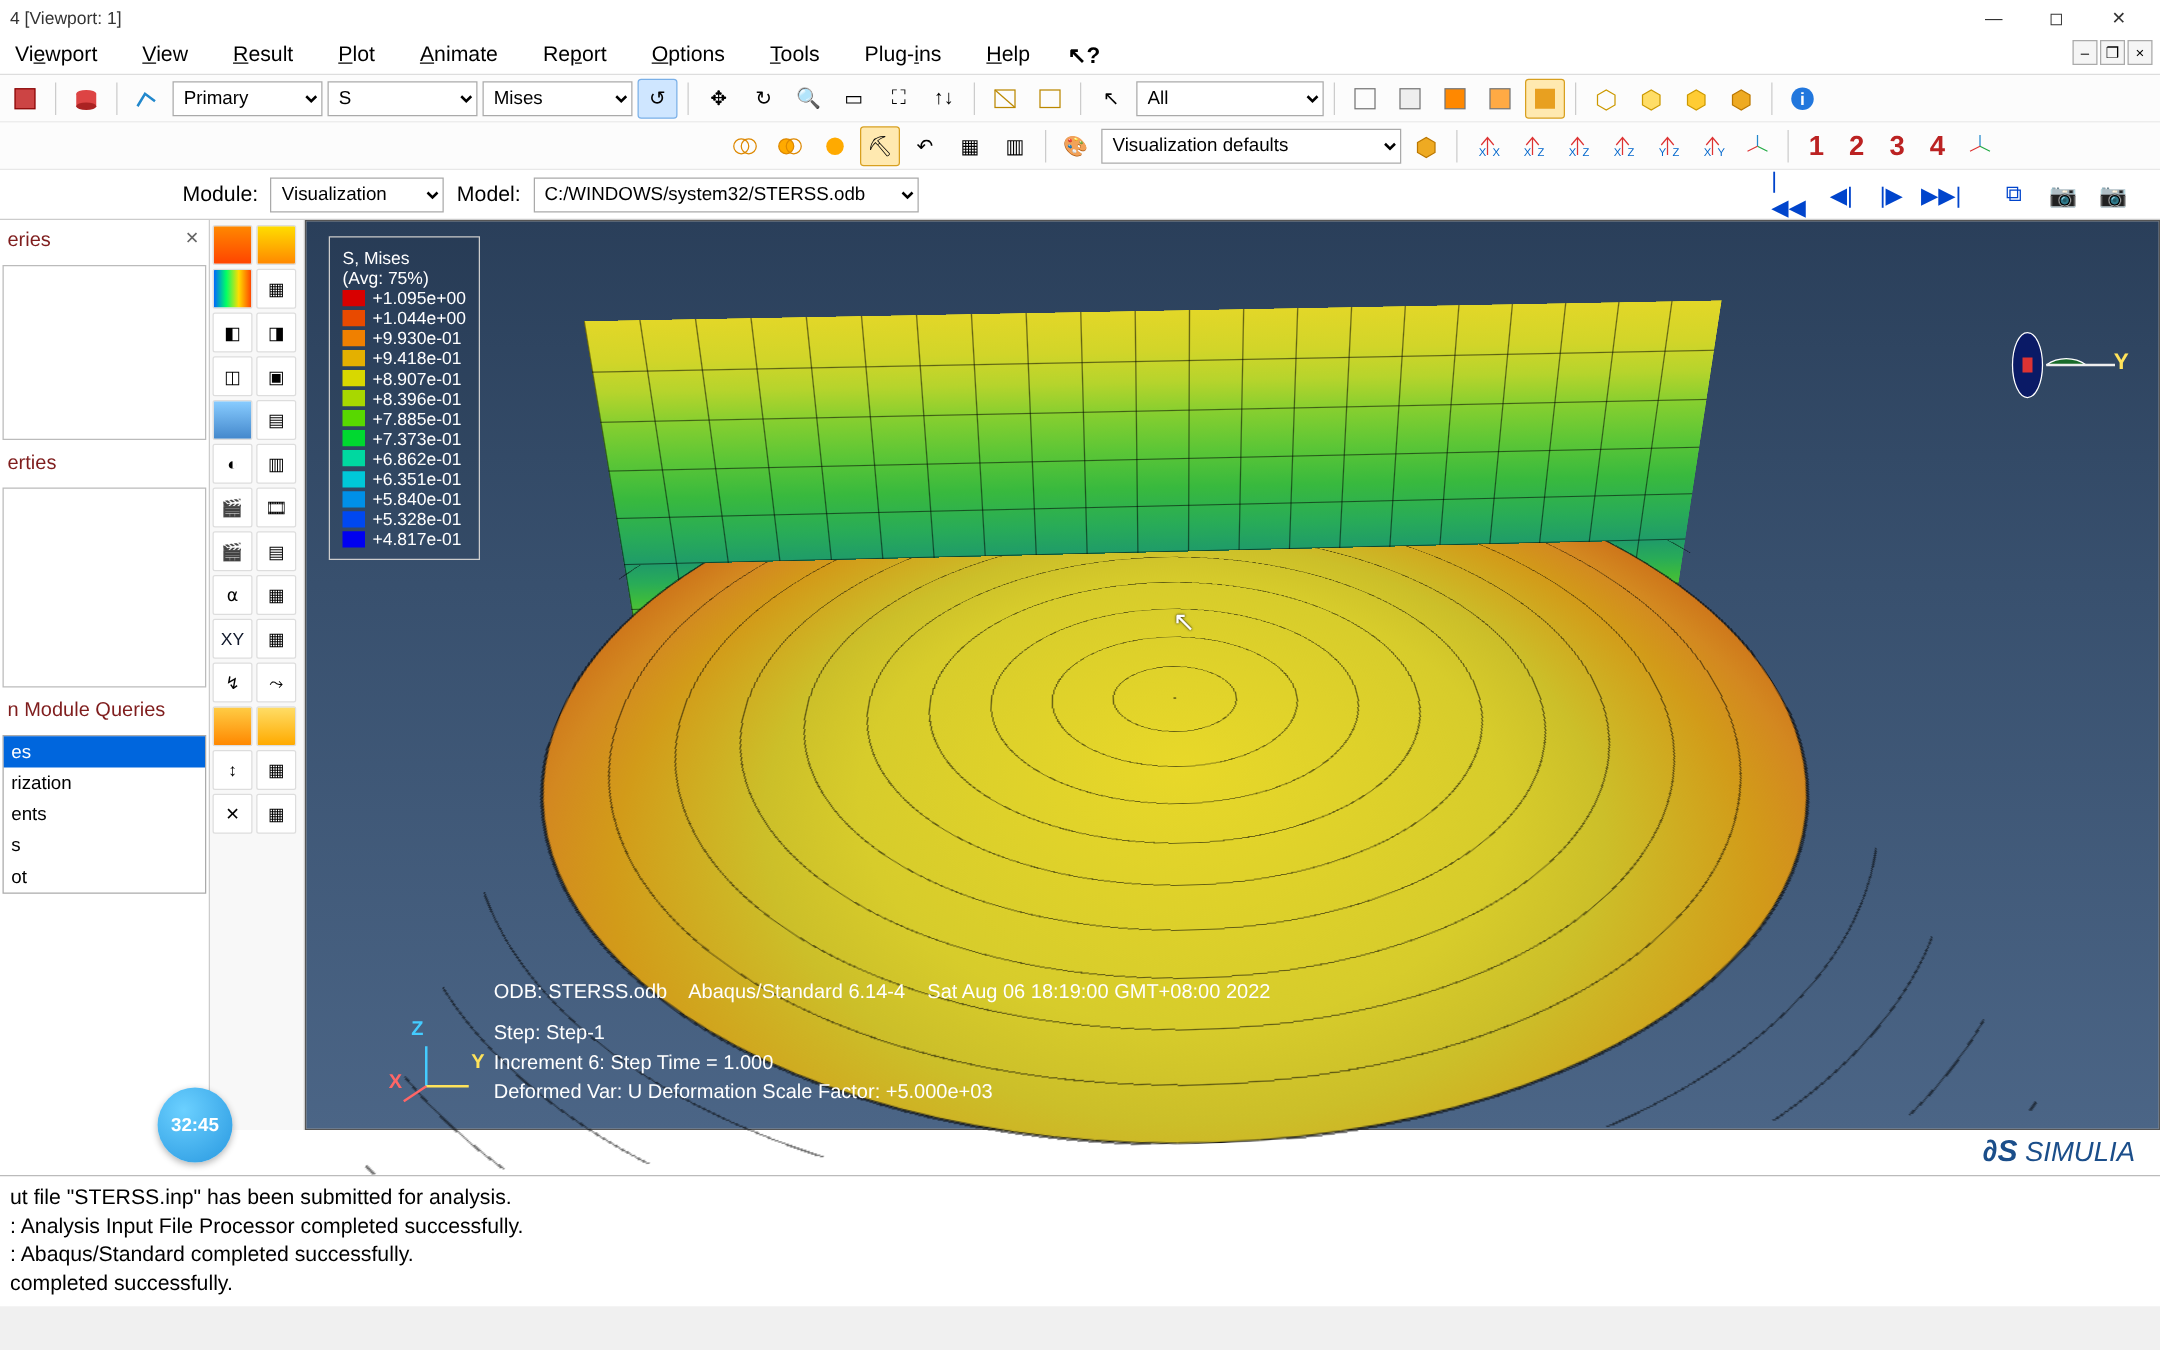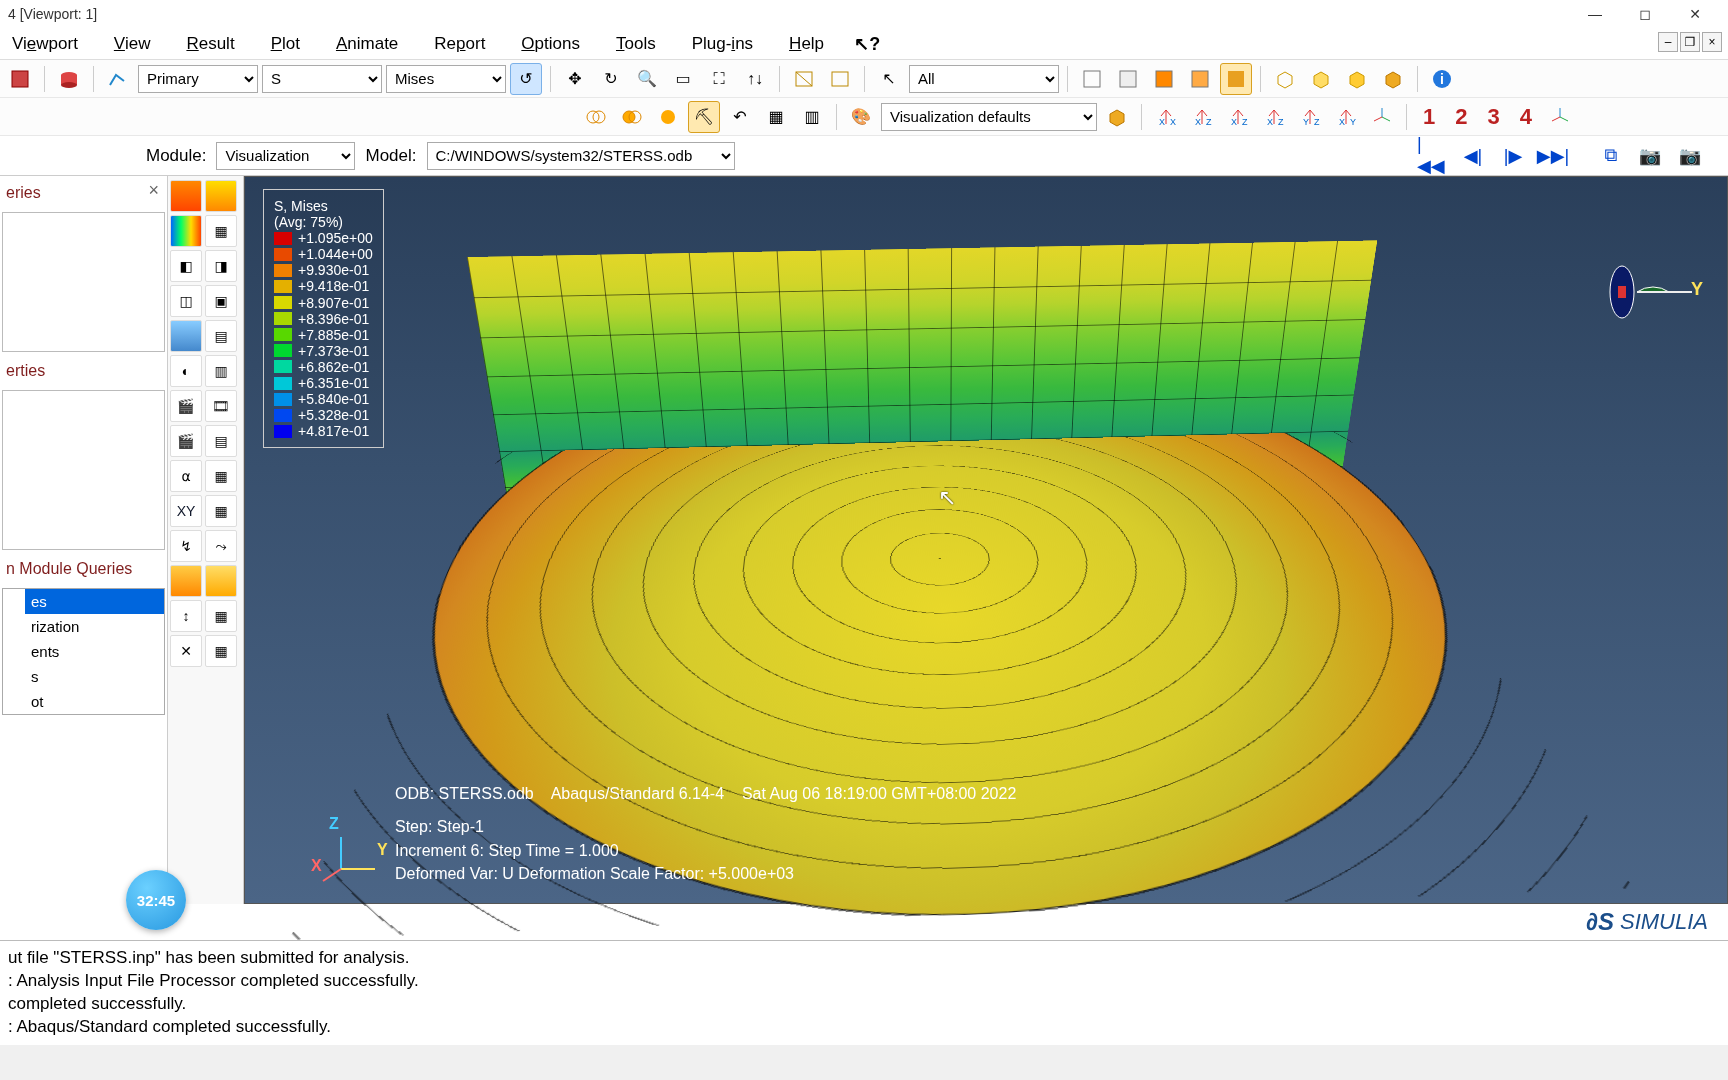--- a/index.html
+++ b/index.html
@@ -32,21 +32,21 @@
 .context-bar .anim-controls .anim-btn { width: 34px; height: 30px; display: flex; align-items: center; justify-content: center; font-size: 18px; color: #0044cc; cursor: pointer; border:1px solid transparent; }
 
 
 .main-area { display: flex; height: 728px; position: relative; }
 
 
 .query-panel { width: 168px; background: #fff; border-right: 1px solid #ccc; font-size: 16px; position: relative; }
 .query-panel .close-x { position: absolute; right: 8px; top: 4px; font-size: 18px; color: #666; cursor: pointer; }
 .query-panel .sect { padding: 8px 6px; color: #7f1d1d; }
 .query-panel .list { border: 1px solid #aaa; margin: 2px; font-size: 15px; }
-.query-panel .list div { padding: 4px 6px; cursor: pointer; margin-left: 22px; }
+.query-panel .list div { padding: 4px 6px; cursor: pointer; }
 .query-panel .list div.selected { background: #0066dd; color: #fff; }
 
 
 .icon-column { width: 76px; background: #f8f8f8; border-right: 1px solid #ccc; display: flex; flex-direction: column; gap: 3px; padding: 4px 2px; }
 .icon-column .pair { display: flex; gap: 3px; }
 .icon-column .mini-icon { width: 32px; height: 32px; border: 1px solid #ddd; background: #fff; border-radius: 2px; cursor: pointer; display:flex; align-items:center; justify-content:center; font-size:14px;}
 
 
 .viewport { flex: 1; background: linear-gradient(180deg, #2a3f5a 0%, #38506e 40%, #4b6586 100%); position: relative; border: 1px solid #555; }
 .viewport .legend-box { position: absolute; left: 18px; top: 12px; border: 1px solid #ccc; padding: 8px 10px; color: #fff; font-family: "Courier New", monospace; font-size: 14px; background: rgba(0,0,0,0.05); line-height: 1.15; }
@@ -240,21 +240,21 @@
       <svg width="22" height="22">
         <circle cx="11" cy="11" r="7" fill="#fa0"></circle>
       </svg>
     </span>
   <span class="tool-icon" style="background:#ffe9b0;border-color:#d8a020">⛏</span>
   <span class="tool-icon">↶</span>
   <span class="tool-icon">▦</span>
   <span class="tool-icon">▥</span>
   <span class="tool-sep"></span>
   <span class="tool-icon">🎨</span>
-  <select class="tool-select" style="width:216px"><option>Visualization defaults</option></select>
+  <select class="tool-select" style="width:240px"><option>Visualization defaults</option></select>
   <span class="tool-icon">
       <svg width="22" height="22">
         <path d="M4 8l7-4 7 4v8l-7 4-7-4z" fill="#ea2" stroke="#b70"></path>
       </svg>
     </span>
   <span class="tool-sep"></span>
   <span class="tool-icon">
       <svg width="22" height="22">
         <path d="M11 18V4M6 10l5-6 5 6" stroke="#d33" fill="none"></path>
         <text x="4" y="19" font-size="9" fill="#06c">X</text>
@@ -521,15 +521,15 @@
 <div class="time-badge">32:45</div>
 
 <div class="simulia-bar">
   <span class="ds">∂S</span>
   <span>SIMULIA</span>
 </div>
 
 <div class="console">
   <div>ut file "STERSS.inp" has been submitted for analysis.</div>
   <div>: Analysis Input File Processor completed successfully.</div>
+  <div>: Abaqus/Standard completed successfully.</div>
   <div> completed successfully.</div>
-  <div>: Abaqus/Standard completed successfully.</div>
 </div>
 
 </body></html>

